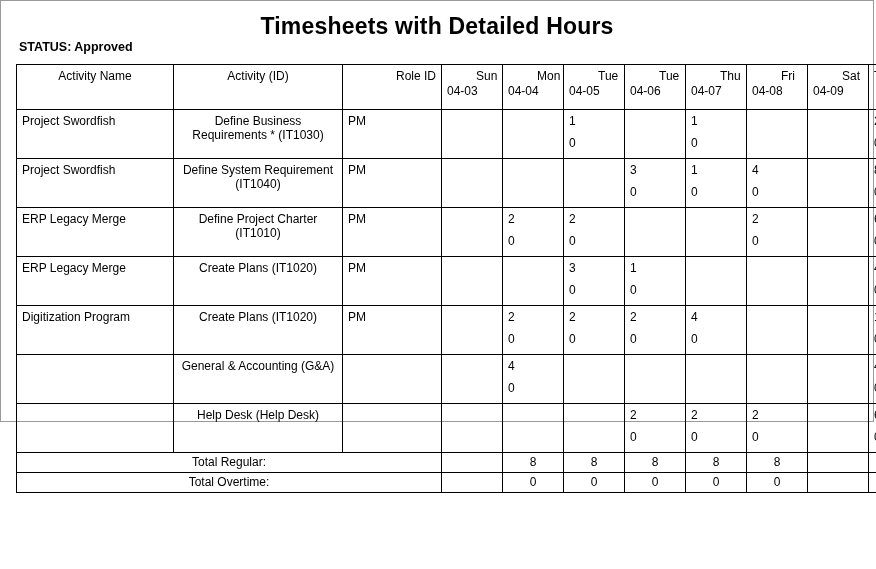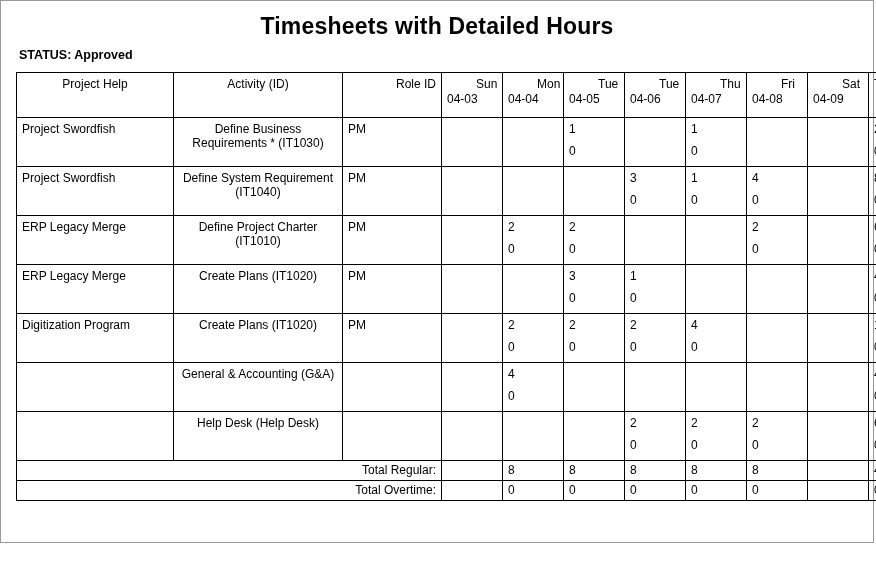--- a/index.html
+++ b/index.html
@@ -10,41 +10,41 @@
     width: 876px;
     height: 569px;
     background: #ffffff;
     font-family: "Liberation Sans", sans-serif;
     color: #000000;
     overflow: hidden;
   }
   .page {
     position: relative;
     width: 874px;
-    height: 543px;
+    height: 422px;
     border: 1px solid #9a9a9a;
     box-sizing: border-box;
     background: #ffffff;
   }
   .title {
     text-align: center;
     font-size: 23px;
     font-weight: bold;
     margin: 12px 0 0 0;
     letter-spacing: 0.2px;
   }
   .subline {
     font-size: 12.5px;
     font-weight: bold;
     margin: 28px 0 0 18px;
   }
   .status {
     font-size: 12.5px;
     font-weight: bold;
-    margin: 8px 0 0 18px;
+    margin: 0 0 0 18px;
   }
   table.ts {
     margin: 10px 0 0 15px;
     border-collapse: collapse;
     width: 845px;
     table-layout: fixed;
     font-size: 12px;
   }
   table.ts th, table.ts td {
     border: 1px solid #000000;
@@ -86,39 +86,40 @@
     margin-left: 29px;
   }
   .daydate {
     display: block;
     line-height: 15px;
   }
   tr.totalrow td {
     height: 15px;
     padding-top: 2px;
     padding-bottom: 2px;
+    text-align: center;
   }
   td.totlabel {
     text-align: right;
   }
 </style>
 </head>
 <body>
 
 <div class="page">
 
   <div class="title">Timesheets with Detailed Hours</div>
 
 
   <div class="status">STATUS: Approved</div>
 
   <table class="ts">
     <thead>
       <tr>
-        <th class="c-project">Project Help</th>
+        <th class="c-project">Activity Name</th>
         <th class="c-activity">Activity (ID)</th>
         <th class="c-role">Role ID</th>
         <th class="c-day">
           <span class="daylabel">Sun</span>
           <span class="daydate">04-03</span>
         </th>
         <th class="c-day">
           <span class="daylabel">Mon</span>
           <span class="daydate">04-04</span>
         </th>

